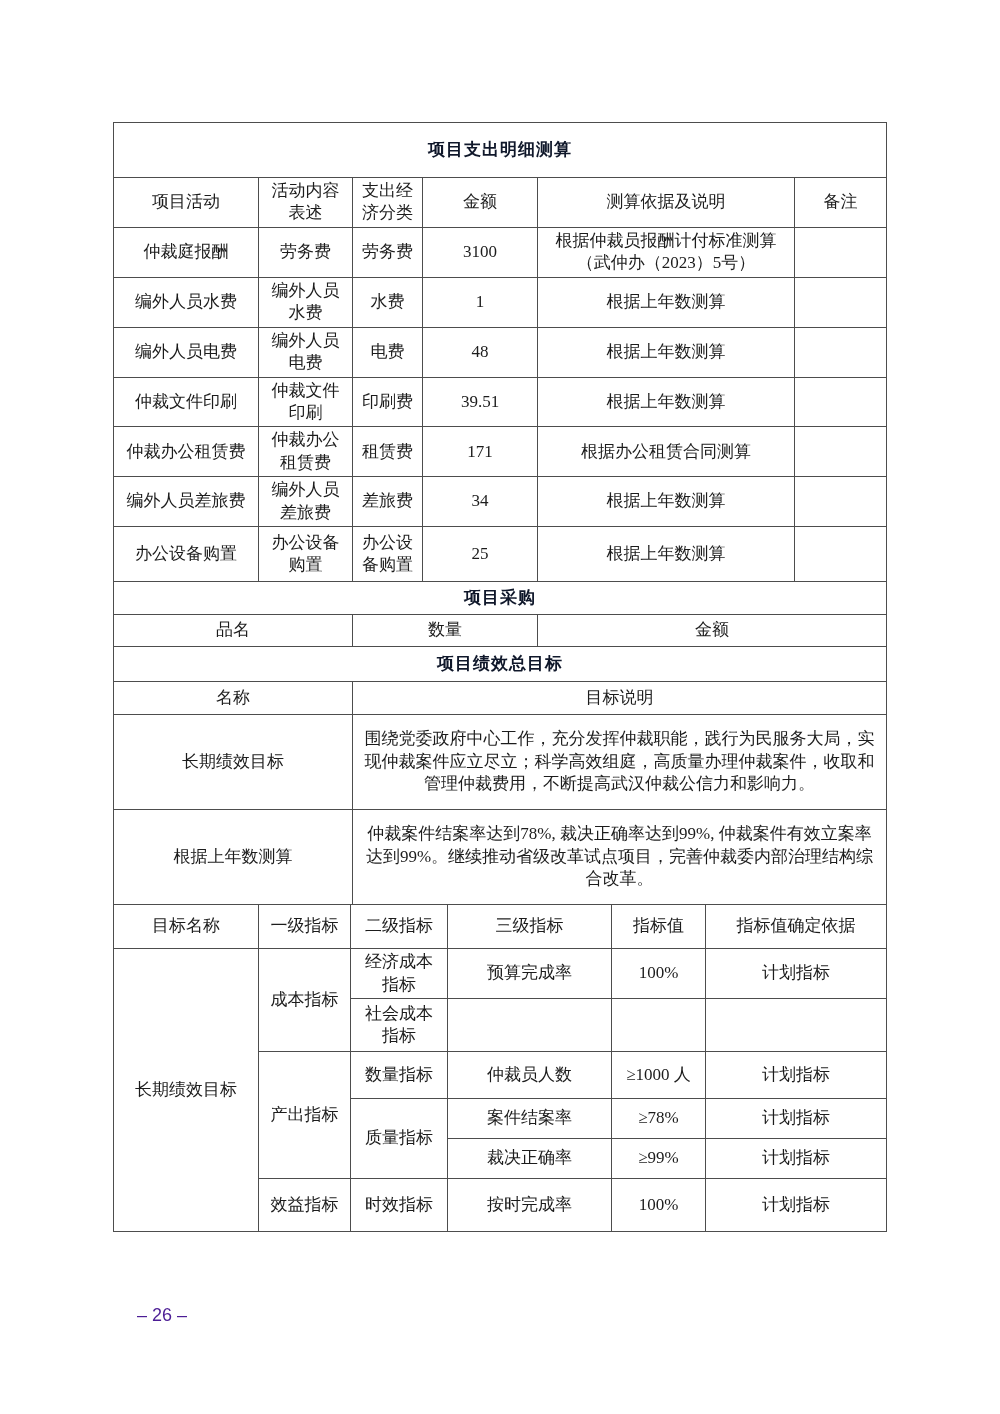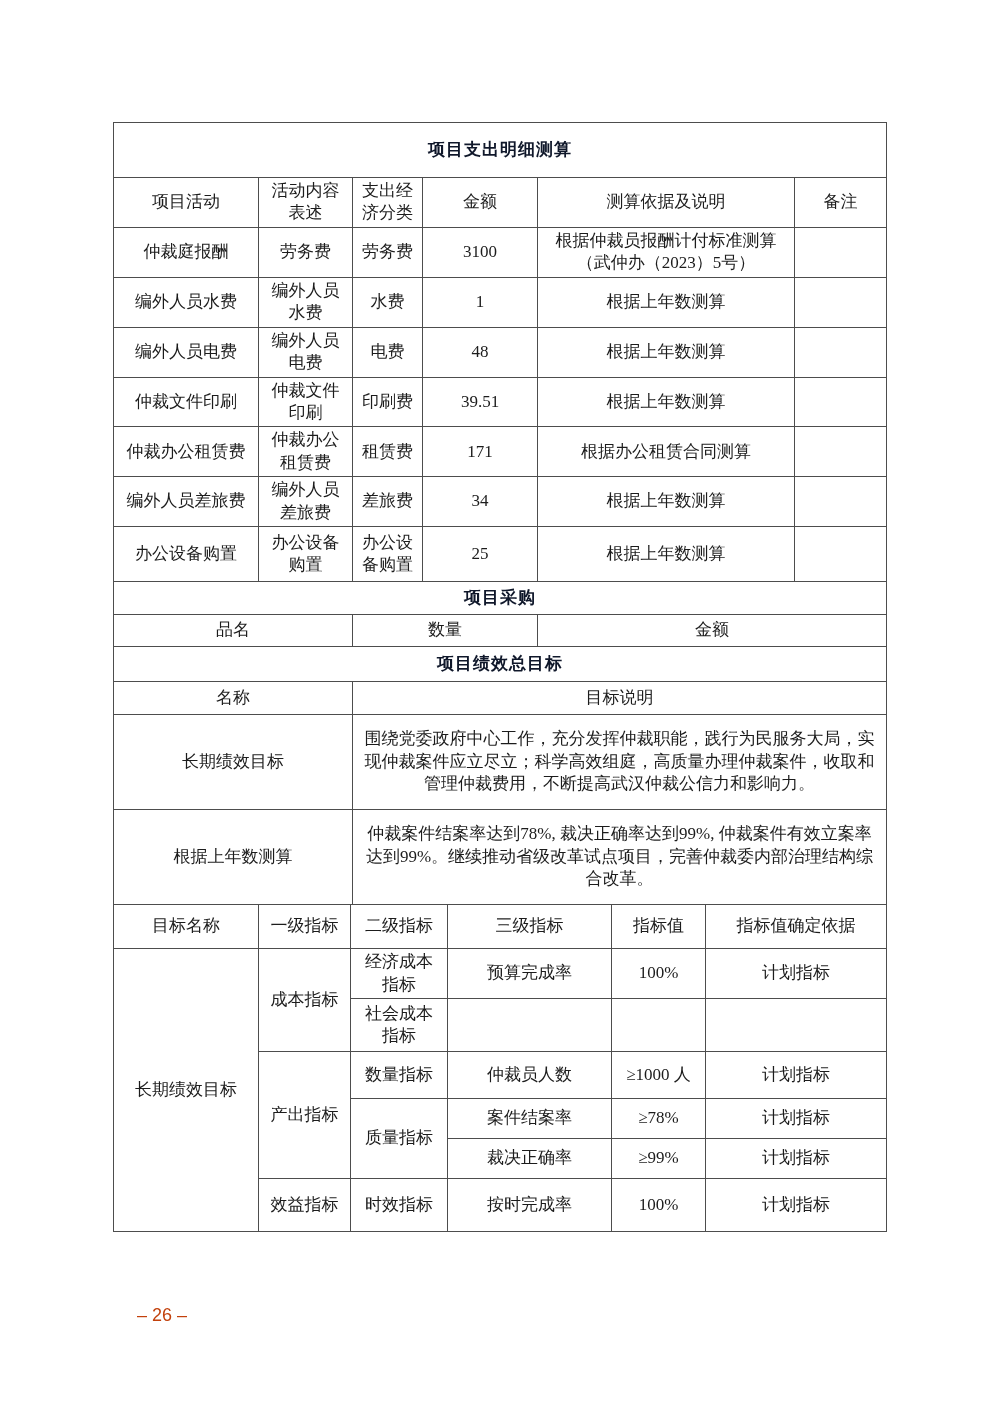--- a/index.html
+++ b/index.html
@@ -24,21 +24,21 @@
   .wrap4{padding-left:10px;padding-right:10px;}
   .wrap3{padding-left:4px;padding-right:4px;}
   .para{
     text-align:justify;padding:6px 10px;line-height:1.62;
   }
   .l2cell{padding-left:8px;padding-right:8px;}
   table.tbl-b{margin-top:-1px;}
   .page-number{
     position:absolute;left:137px;top:1305px;
     font-family:"Liberation Sans","DejaVu Sans",sans-serif;
-    font-size:18px;color:#c2410c;
+    font-size:18px;color:#4c1d95;
   }
 </style>
 </head>
 <body>
 
 <div class="page">
 
   <table class="tbl tbl-a">
     <colgroup>
       <col style="width:145px">

